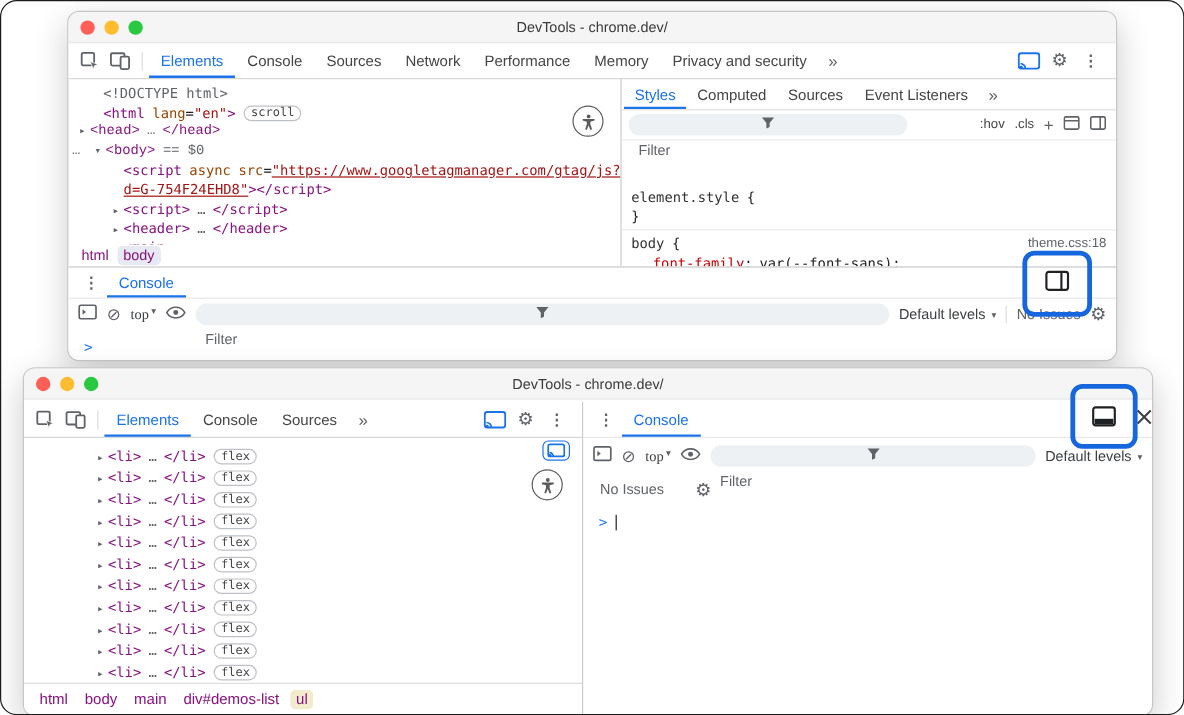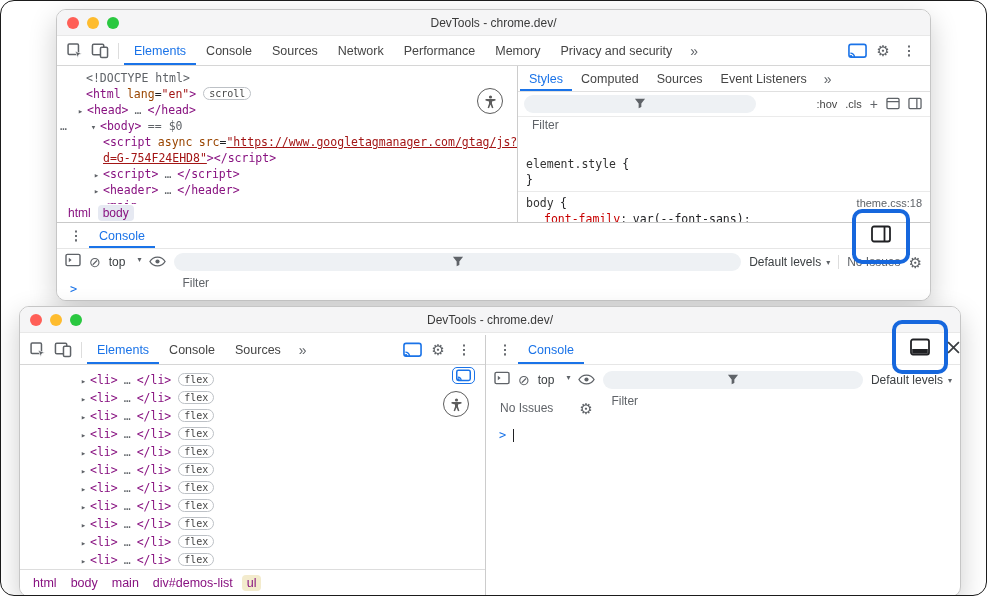--- a/index.html
+++ b/index.html
@@ -25,21 +25,21 @@
   .tab { padding:0 10px; font-size:12.5px; color:#454545; display:flex; align-items:center; white-space:nowrap; }
   .tab.active { color:#1a73e8; box-shadow:inset 0 -2px 0 #1a73e8; }
   .more-tabs { font-size:14px; color:#5f6368; padding:0 8px; display:flex; align-items:center; }
   .right-icons { margin-left:auto; display:flex; align-items:center; padding-right:4px; }
 
   .mono, .cl, .rules, .rline { font-family:"DejaVu Sans Mono","Liberation Mono",monospace; }
 
   
   .dom-pane { position:absolute; left:0; top:56px; width:460px; height:138px; overflow:hidden; padding-top:4px; font-size:11.5px; color:#202124; }
   .cl { height:16px; line-height:16px; white-space:nowrap; position:relative; }
-  .ind1 { padding-left:29px; } .ind1t { padding-left:17px; }
+  .ind1 { padding-left:29px; } .ind1t { padding-left:5px;font-family:Liberation Mono, monospace; }
   .ind2 { padding-left:46px; } .ind2t { padding-left:33px; }
   .tri { display:inline-block; width:13px; text-align:center; color:#5f6368; font-size:9px; }
   .gutter { position:absolute; left:3px; top:0; color:#5f6368; }
   .tk-tag{color:#881280} .tk-attr{color:#994500} .tk-val{color:#a31515}
   .tk-link{color:#a31515; text-decoration:underline}
   .tk-gray{color:#5f6368} .tk-def{color:#202124} .tk-prop{color:#c80000}
   .tk-mark{color:#5f6368}
   .sp{margin-left:.55em} .sp2{margin-left:.5em}
   .elli{margin:0 6px;}
   .badge { display:inline-block; font-family:"DejaVu Sans Mono",monospace; font-size:10px; color:#474747;
@@ -69,21 +69,21 @@
   .rline.prop { padding-left:26px; }
   .sel { color:#333; }
   .rsep { border-top:1px solid #eaeaea; margin:3px 0; }
   .srclink { position:absolute; right:8px; top:0; font-size:11px; color:#5f6368; font-family:"Liberation Sans",sans-serif; }
 
   
   .drawer { position:absolute; left:0; top:212px; right:0; bottom:0; border-top:1px solid #c9c9c9; background:#fff; }
   .drow1 { height:26px; display:flex; align-items:stretch; border-bottom:1px solid #e6e6e6; padding:0 6px; }
   .dtab { padding:0 10px; font-size:12.5px; color:#1a73e8; display:flex; align-items:center; box-shadow:inset 0 -2px 0 #1a73e8; }
   .drow2 { height:26px; display:flex; align-items:center; padding:0 8px; gap:8px; }
-  .ctx { display:flex; align-items:flex-start; gap:12px; font-size:12px; color:#3c4043; white-space:nowrap; }
+  .ctx { display:flex; align-items:flex-start; gap:2px; font-size:12px; color:#3c4043; white-space:nowrap;font-family:Liberation Serif, serif; }
   .caret { font-size:8px; color:#5f6368; }
   .c-pill { flex:1; min-width:120px; }
   .lvl { display:flex; align-items:center; gap:5px; font-size:12px; color:#3c4043; white-space:nowrap; }
   .issues { font-size:12px; color:#5f6368; white-space:nowrap; }
   .tsep { width:1px; height:14px; background:#ddd; }
   .prompt { padding:7px 0 0 13px; font-family:"DejaVu Sans Mono",monospace; font-size:12px; color:#1a73e8; display:flex; align-items:center; }
   .cursor-bar { display:inline-block; width:1px; height:13px; background:#202124; margin-left:7px; }
 
   
   .ring { position:absolute; border:4px solid #1667dd; border-radius:10px; z-index:40; pointer-events:none; }

